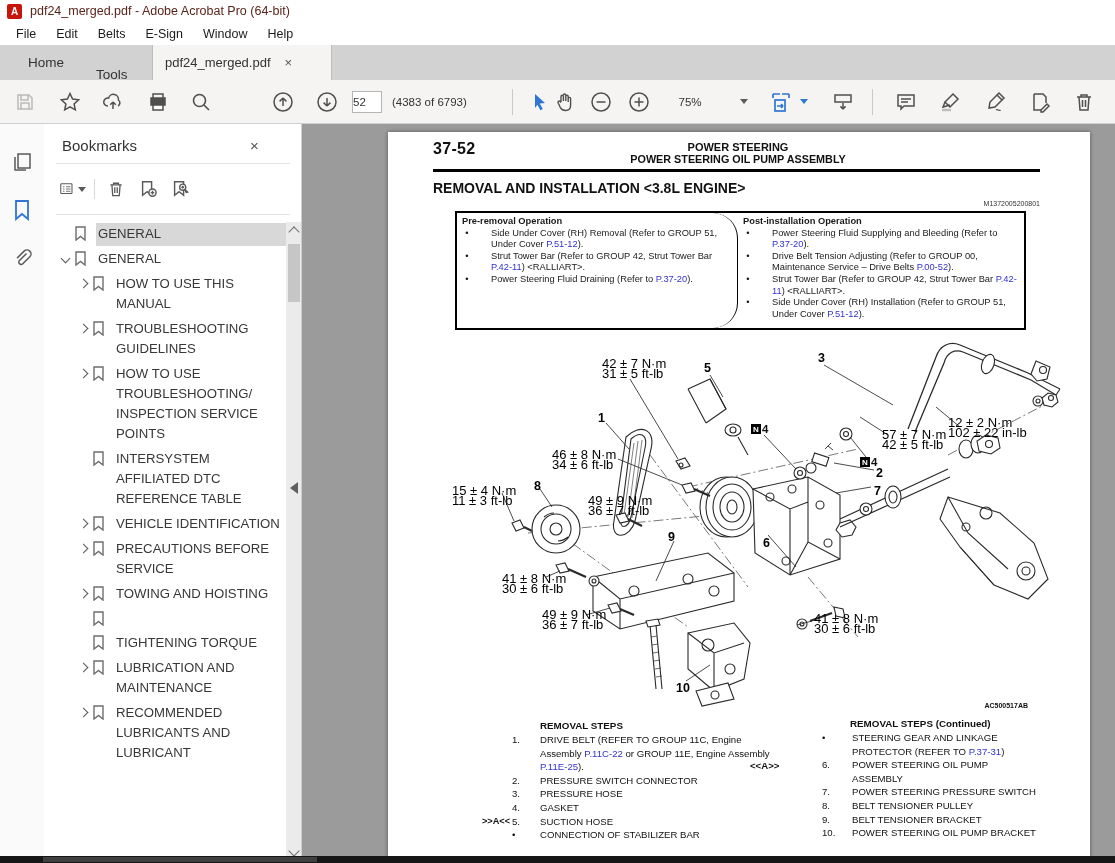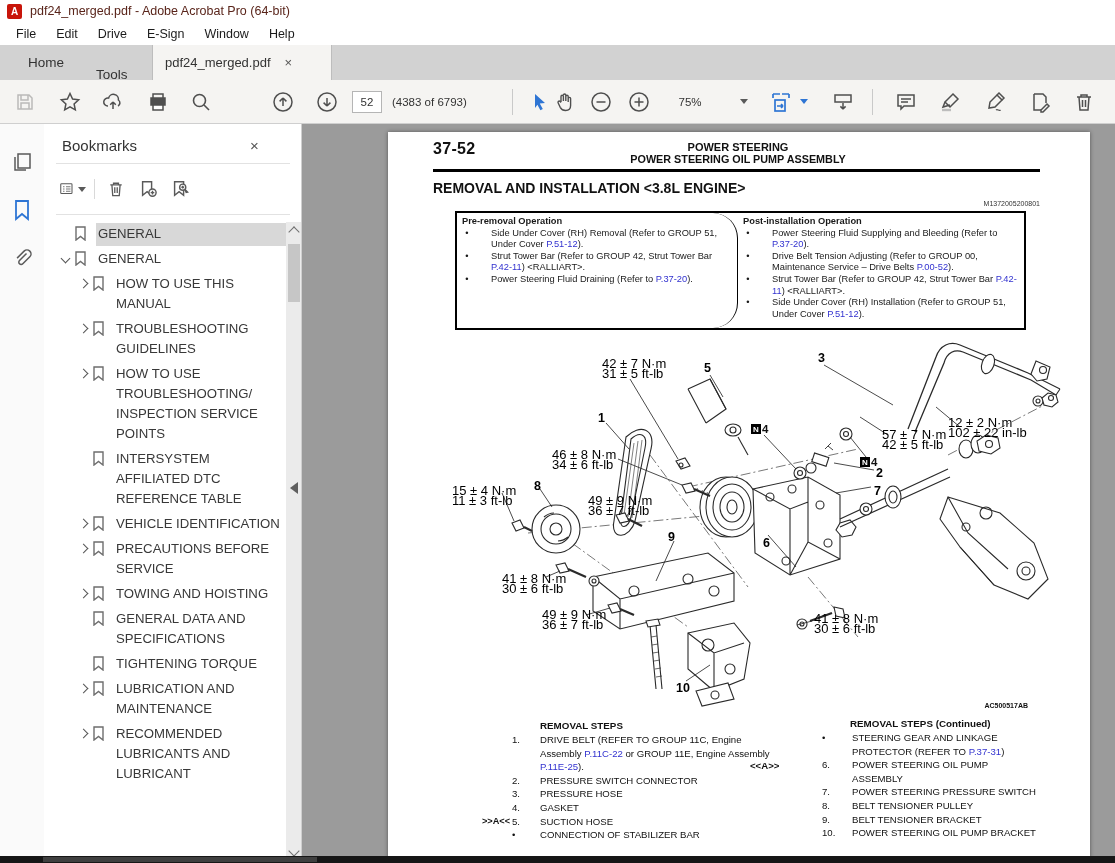--- a/index.html
+++ b/index.html
@@ -28,21 +28,21 @@
              border-right:1px solid #bdbdbd; padding:0 12px; font-size:13px; }
   .tab-close { margin-left:14px; color:#555; font-size:13px; }
 
   
   .toolbar { position:absolute; left:0; top:80px; width:1115px; height:44px; background:#f5f4f2;
              border-bottom:1px solid #cfcfcf; }
   .tb { position:absolute; top:9px; width:26px; height:26px; display:flex; align-items:center; justify-content:center; }
   .tb svg { display:block; }
   .tb-sep { position:absolute; top:9px; width:1px; height:26px; background:#c9c9c9; }
   .page-box { position:absolute; left:352px; top:11px; width:30px; height:22px; background:#fff;
-              border:1px solid #b5b5b5; font-size:11.5px; color:#333; text-align:center; font-family:"Liberation Sans",sans-serif; }
+              border:1px solid #b5b5b5; font-size:11.5px; color:#333; text-align:left; font-family:"Liberation Sans",sans-serif; }
   .page-info { position:absolute; left:392px; top:16px; font-size:11.5px; color:#333; }
   .zoom-val { position:absolute; left:668px; top:16px; width:44px; text-align:center; font-size:11.5px; color:#333; }
   .caret { position:absolute; width:0; height:0; border-left:4px solid transparent; border-right:4px solid transparent;
            border-top:5px solid #5a5a5a; }
 
   
   .leftrail { position:absolute; left:0; top:124px; width:44px; height:739px; background:#fafafa; }
   .rail-ic { position:absolute; left:10px; width:24px; height:24px; display:flex; align-items:center; justify-content:center; }
 
   
@@ -134,21 +134,21 @@
 <div class="app">
 
   <div class="titlebar">
     <div class="acro-icon">A</div>
     <div class="title-text">pdf24_merged.pdf - Adobe Acrobat Pro (64-bit)</div>
   </div>
 
   <div class="menubar" id="menubar">
       <span class="menu-item">File</span>
       <span class="menu-item">Edit</span>
-      <span class="menu-item">Drive</span>
+      <span class="menu-item">Belts</span>
       <span class="menu-item">E-Sign</span>
       <span class="menu-item">Window</span>
       <span class="menu-item">Help</span>
     </div>
 
   <div class="tabbar">
     <div class="tab tab-home">Home</div>
     <div class="tab tab-tools">Tools</div>
     <div class="tab tab-doc">
       <span>pdf24_merged.pdf</span>
@@ -409,21 +409,20 @@
           <span class="bm-ico"><svg width="13" height="15" viewBox="0 0 13 15" fill="none" stroke="#6e6e6e" stroke-width="1.4">
               <path d="M2 1h9v13l-4.5-3.6L2 14z"></path>
             </svg></span>
           <span class="bm-label">TOWING AND HOISTING</span>
         </div>
         <div class="bm-row lvl1">
           <span class="chev-col"></span>
           <span class="bm-ico"><svg width="13" height="15" viewBox="0 0 13 15" fill="none" stroke="#6e6e6e" stroke-width="1.4">
               <path d="M2 1h9v13l-4.5-3.6L2 14z"></path>
             </svg></span>
-          <span class="bm-label">GENERAL DATA AND SPECIFICATIONS</span>
         </div>
         <div class="bm-row lvl1">
           <span class="chev-col"></span>
           <span class="bm-ico"><svg width="13" height="15" viewBox="0 0 13 15" fill="none" stroke="#6e6e6e" stroke-width="1.4">
               <path d="M2 1h9v13l-4.5-3.6L2 14z"></path>
             </svg></span>
           <span class="bm-label">TIGHTENING TORQUE</span>
         </div>
         <div class="bm-row lvl1">
           <span class="chev-col">

